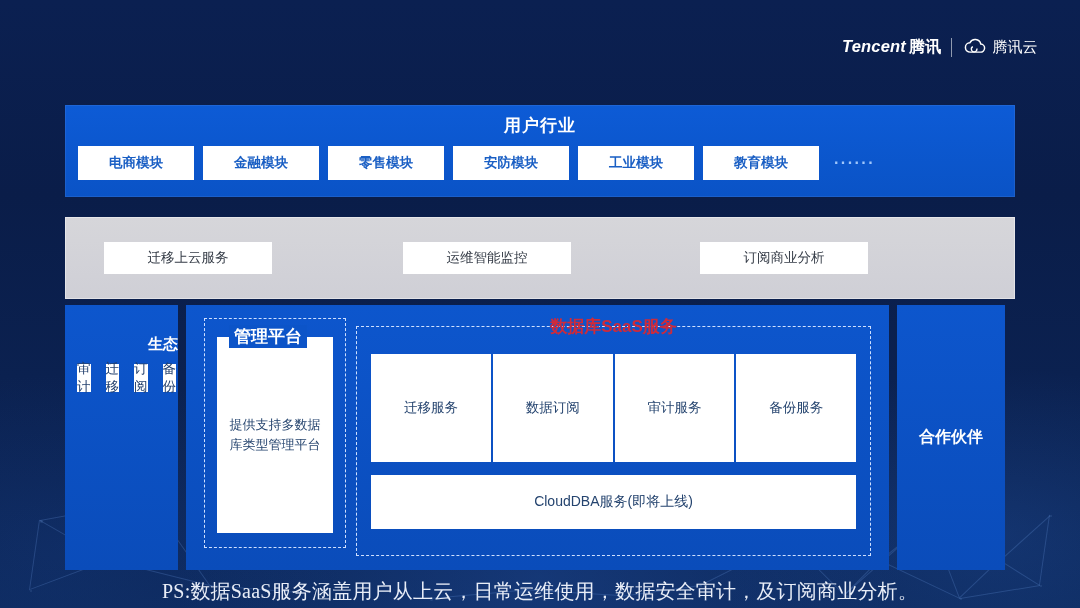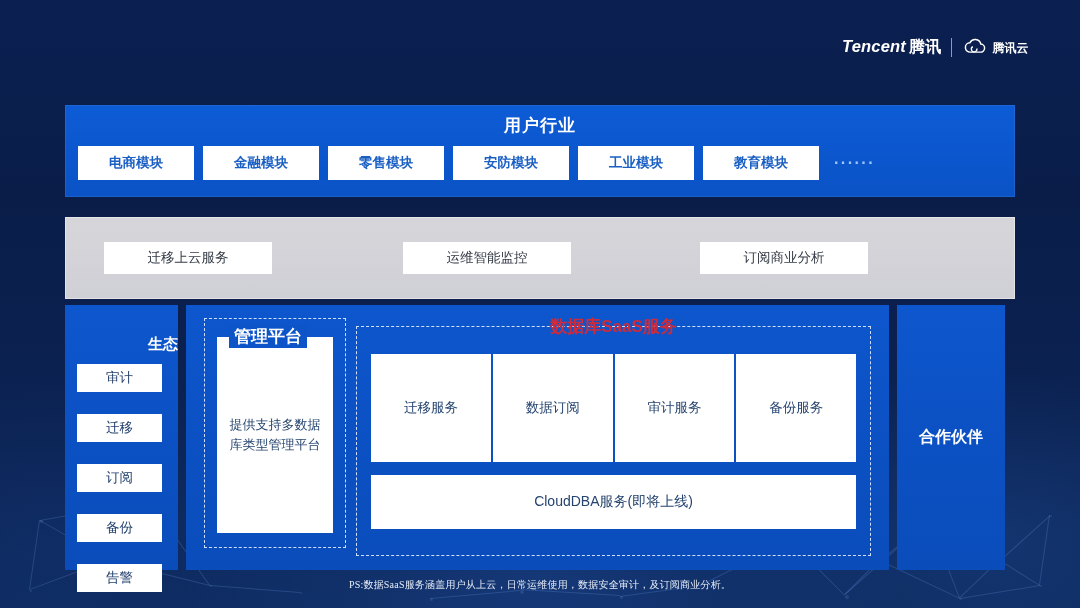--- a/index.html
+++ b/index.html
@@ -24,21 +24,21 @@
   #brand{
     position:absolute;left:842px;top:32px;width:218px;height:30px;
     display:flex;align-items:center;gap:10px;color:#fff;
   }
   #brand .tc{
     font-style:italic;font-weight:bold;font-size:16.5px;letter-spacing:.2px;
     white-space:nowrap;
   }
   #brand .tc-cn{font-style:normal;font-weight:bold;font-size:16px;padding-left:3px;}
   #brand .divider{width:1px;height:19px;background:rgba(255,255,255,.55);}
-  #brand .cloudname{font-weight:bold;font-size:12px;white-space:nowrap;}
+  #brand .cloudname{font-weight:normal;font-size:15px;white-space:nowrap;}
   #brand .cloud-icon{display:inline-block;width:26px;height:19px;margin-right:4px;vertical-align:-4px;}
 
   #title{
     position:absolute;left:0;top:48px;width:1080px;text-align:center;
     font-size:45px;font-weight:bold;color:#ffffff;letter-spacing:1px;
     text-shadow:0 2px 6px rgba(0,0,0,.45);
     font-family:"Liberation Sans","DejaVu Sans",sans-serif;
   }
 
   
@@ -80,21 +80,21 @@
   .gbox.g1{left:39px;}
   .gbox.g2{left:338px;}
   .gbox.g3{left:635px;}
 
   
   #eco{
     position:absolute;left:65px;top:305px;width:113px;height:265px;
     background:linear-gradient(180deg,#0d56cd 0%,#0a4cba 100%);
   }
   #eco .hd{text-align:right;color:#fff;font-size:15px;font-weight:bold;padding-top:30px;}
-  #eco .list{padding:10px 16px 0 12px;display:flex;flex-direction:column;gap:22px;}
+  #eco .list{padding:10px 16px 0 12px;display:flex;flex-direction:row;gap:15px;}
   .ecoitem{
     height:28px;background:#fff;display:flex;align-items:center;justify-content:center;
     color:#24416e;font-size:13.5px;
   }
 
   #center{
     position:absolute;left:186px;top:305px;width:703px;height:265px;
     background:linear-gradient(180deg,#0d56cd 0%,#0a4cba 100%);
   }
   #mgmt{
@@ -136,21 +136,21 @@
   #partner{
     position:absolute;left:897px;top:305px;width:108px;height:265px;
     background:linear-gradient(180deg,#0d56cd 0%,#0a4cba 100%);
     display:flex;align-items:center;justify-content:center;
   }
   #partner .lab{color:#fff;font-size:16px;font-weight:bold;}
 
   
   #foot{
     position:absolute;left:0;top:578px;width:1080px;text-align:center;
-    color:#e9eef8;font-size:10px;letter-spacing:.2px;
+    color:#e9eef8;font-size:20px;letter-spacing:.2px;
     font-family:"Liberation Serif","DejaVu Serif",serif;
   }
 </style>
 </head>
 <body>
 
 <div id="stage">
 
   <div id="texture" style="position: absolute; inset: 0px; pointer-events: none;">
       <div class="netdot" style="width: 3px; height: 3px; left: 40px; top: 520px; opacity: 0.25;"></div>

